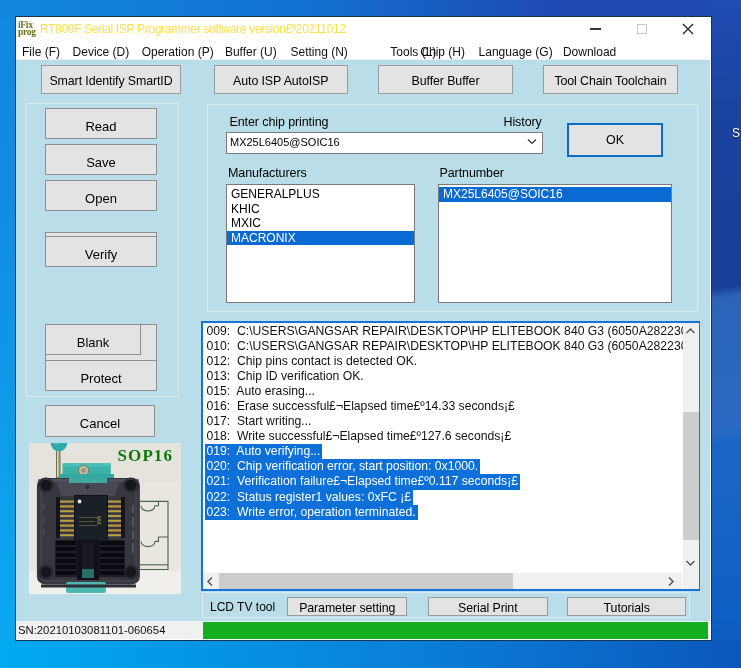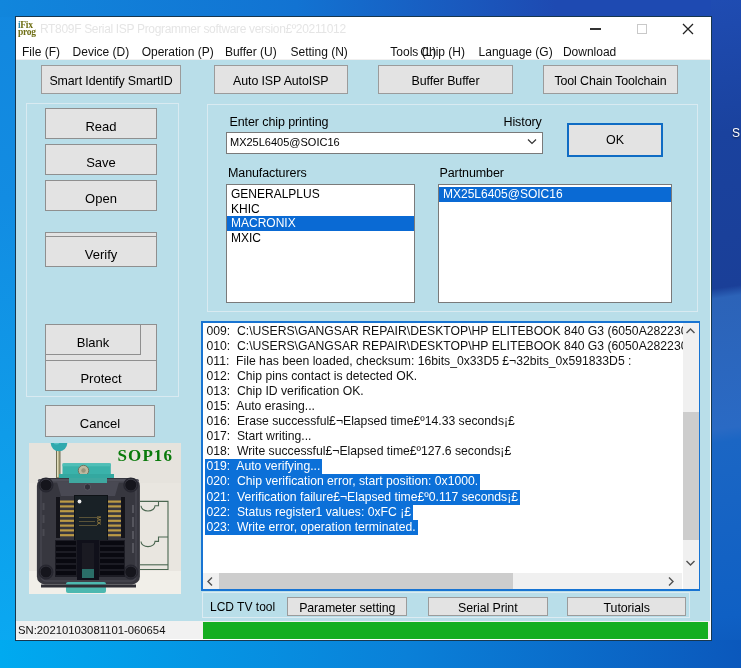--- a/index.html
+++ b/index.html
@@ -13,21 +13,21 @@
 #dicon{left:732px;top:126px;color:#fff;font-size:12px;text-shadow:0 1px 2px rgba(0,0,0,.6);}
 
 #win{left:15px;top:16px;width:696.5px;height:624.5px;background:#fff;border:1.5px solid #17364e;box-sizing:border-box;}
 #content{left:16px;top:60px;width:694px;height:561px;background:#b9dee9;}
 #statusbar{left:16px;top:621px;width:694px;height:18px;background:#f1f1f1;}
 #snText{left:18px;top:624px;font-size:11.3px;color:#111;}
 #greenbar{left:203px;top:622.4px;width:505px;height:16.2px;background:#14ae21;}
 
 #logo{left:18px;top:21.8px;width:20px;height:15px;font-family:"Liberation Serif",serif;font-weight:bold;color:#6e6e14;font-size:9.5px;line-height:6.9px;letter-spacing:-0.3px;}
 #logo .i{color:#2a87a8;}
-#title{left:40px;top:22px;font-size:12px;letter-spacing:-0.33px;color:#e5e5e5;}
+#title{left:40px;top:22px;font-size:12px;letter-spacing:-0.33px;color:#fde047;}
 #btnMin{left:590px;top:28px;width:11px;height:1.5px;background:#333;}
 #btnMax{left:637px;top:24px;width:8px;height:8px;border:1.2px solid #c9c9c9;}
 #btnCls{left:682px;top:23px;width:12px;height:12px;}
 
 .menu{top:45px;font-size:12px;color:#111;}
 #menusep{left:16px;top:59px;width:694px;height:1px;background:#f0f0f0;}
 
 .btn{background:#e3e3e3;border:1px solid #9b9b9b;box-sizing:border-box;display:flex;align-items:center;justify-content:center;font-size:12.4px;color:#000;letter-spacing:-0.1px;padding-top:4.5px;}
 .btn2{background:#e3e3e3;border:1px solid #8f8f8f;box-sizing:border-box;display:flex;align-items:center;justify-content:center;font-size:13px;color:#000;padding-top:5px;}
 .gbox{border:1px solid #d9eaf1;box-sizing:border-box;}
@@ -218,32 +218,31 @@
   <div class="abs" id="comboTx">MX25L6405@SOIC16</div>
   <svg class="abs" style="left:527px;top:139px;" width="10" height="6" viewBox="0 0 10 6">
       <path d="M1,0.5 L5,4.5 L9,0.5" stroke="#333" stroke-width="1.2" fill="none"></path>
     </svg>
   <div class="abs" id="okbtn">OK</div>
   <div class="abs lbl" style="left:228px;top:165.5px;">Manufacturers</div>
   <div class="abs lbl" style="left:439.5px;top:165.5px;">Partnumber</div>
   <div class="abs list" style="left:226px;top:184px;width:189px;height:119px;">
     <div class="li">GENERALPLUS</div>
     <div class="li">KHIC</div>
+    <div class="li">MXIC</div>
     <div class="li sel">MACRONIX</div>
-    <div class="li">MXIC</div>
   </div>
   <div class="abs list" style="left:438px;top:184px;width:234px;height:119px;">
     <div class="li sel">MX25L6405@SOIC16</div>
   </div>
 
   <div class="abs" id="log"></div>
   <div class="abs" id="logtext">
     <div class="ln"><span>009:&nbsp; C:\USERS\GANGSAR REPAIR\DESKTOP\HP ELITEBOOK 840 G3 (6050A282230</span></div>
     <div class="ln"><span>010:&nbsp; C:\USERS\GANGSAR REPAIR\DESKTOP\HP ELITEBOOK 840 G3 (6050A282230</span></div>
-    <div class="ln"><span>011:&nbsp; File has been loaded, checksum: 16bits_0x33D5 £¬32bits_0x591833D5 :</span></div>
     <div class="ln"><span>012:&nbsp; Chip pins contact is detected OK.</span></div>
     <div class="ln"><span>013:&nbsp; Chip ID verification OK.</span></div>
     <div class="ln"><span>015:&nbsp; Auto erasing...</span></div>
     <div class="ln"><span>016:&nbsp; Erase successful£¬Elapsed time£º14.33 seconds¡£</span></div>
     <div class="ln"><span>017:&nbsp; Start writing...</span></div>
     <div class="ln"><span>018:&nbsp; Write successful£¬Elapsed time£º127.6 seconds¡£</span></div>
     <div class="ln sel"><span>019:&nbsp; Auto verifying...</span></div>
     <div class="ln sel"><span>020:&nbsp; Chip verification error, start position: 0x1000.</span></div>
     <div class="ln sel"><span>021:&nbsp; Verification failure£¬Elapsed time£º0.117 seconds¡£</span></div>
     <div class="ln sel"><span>022:&nbsp; Status register1 values: 0xFC ¡£</span></div>

